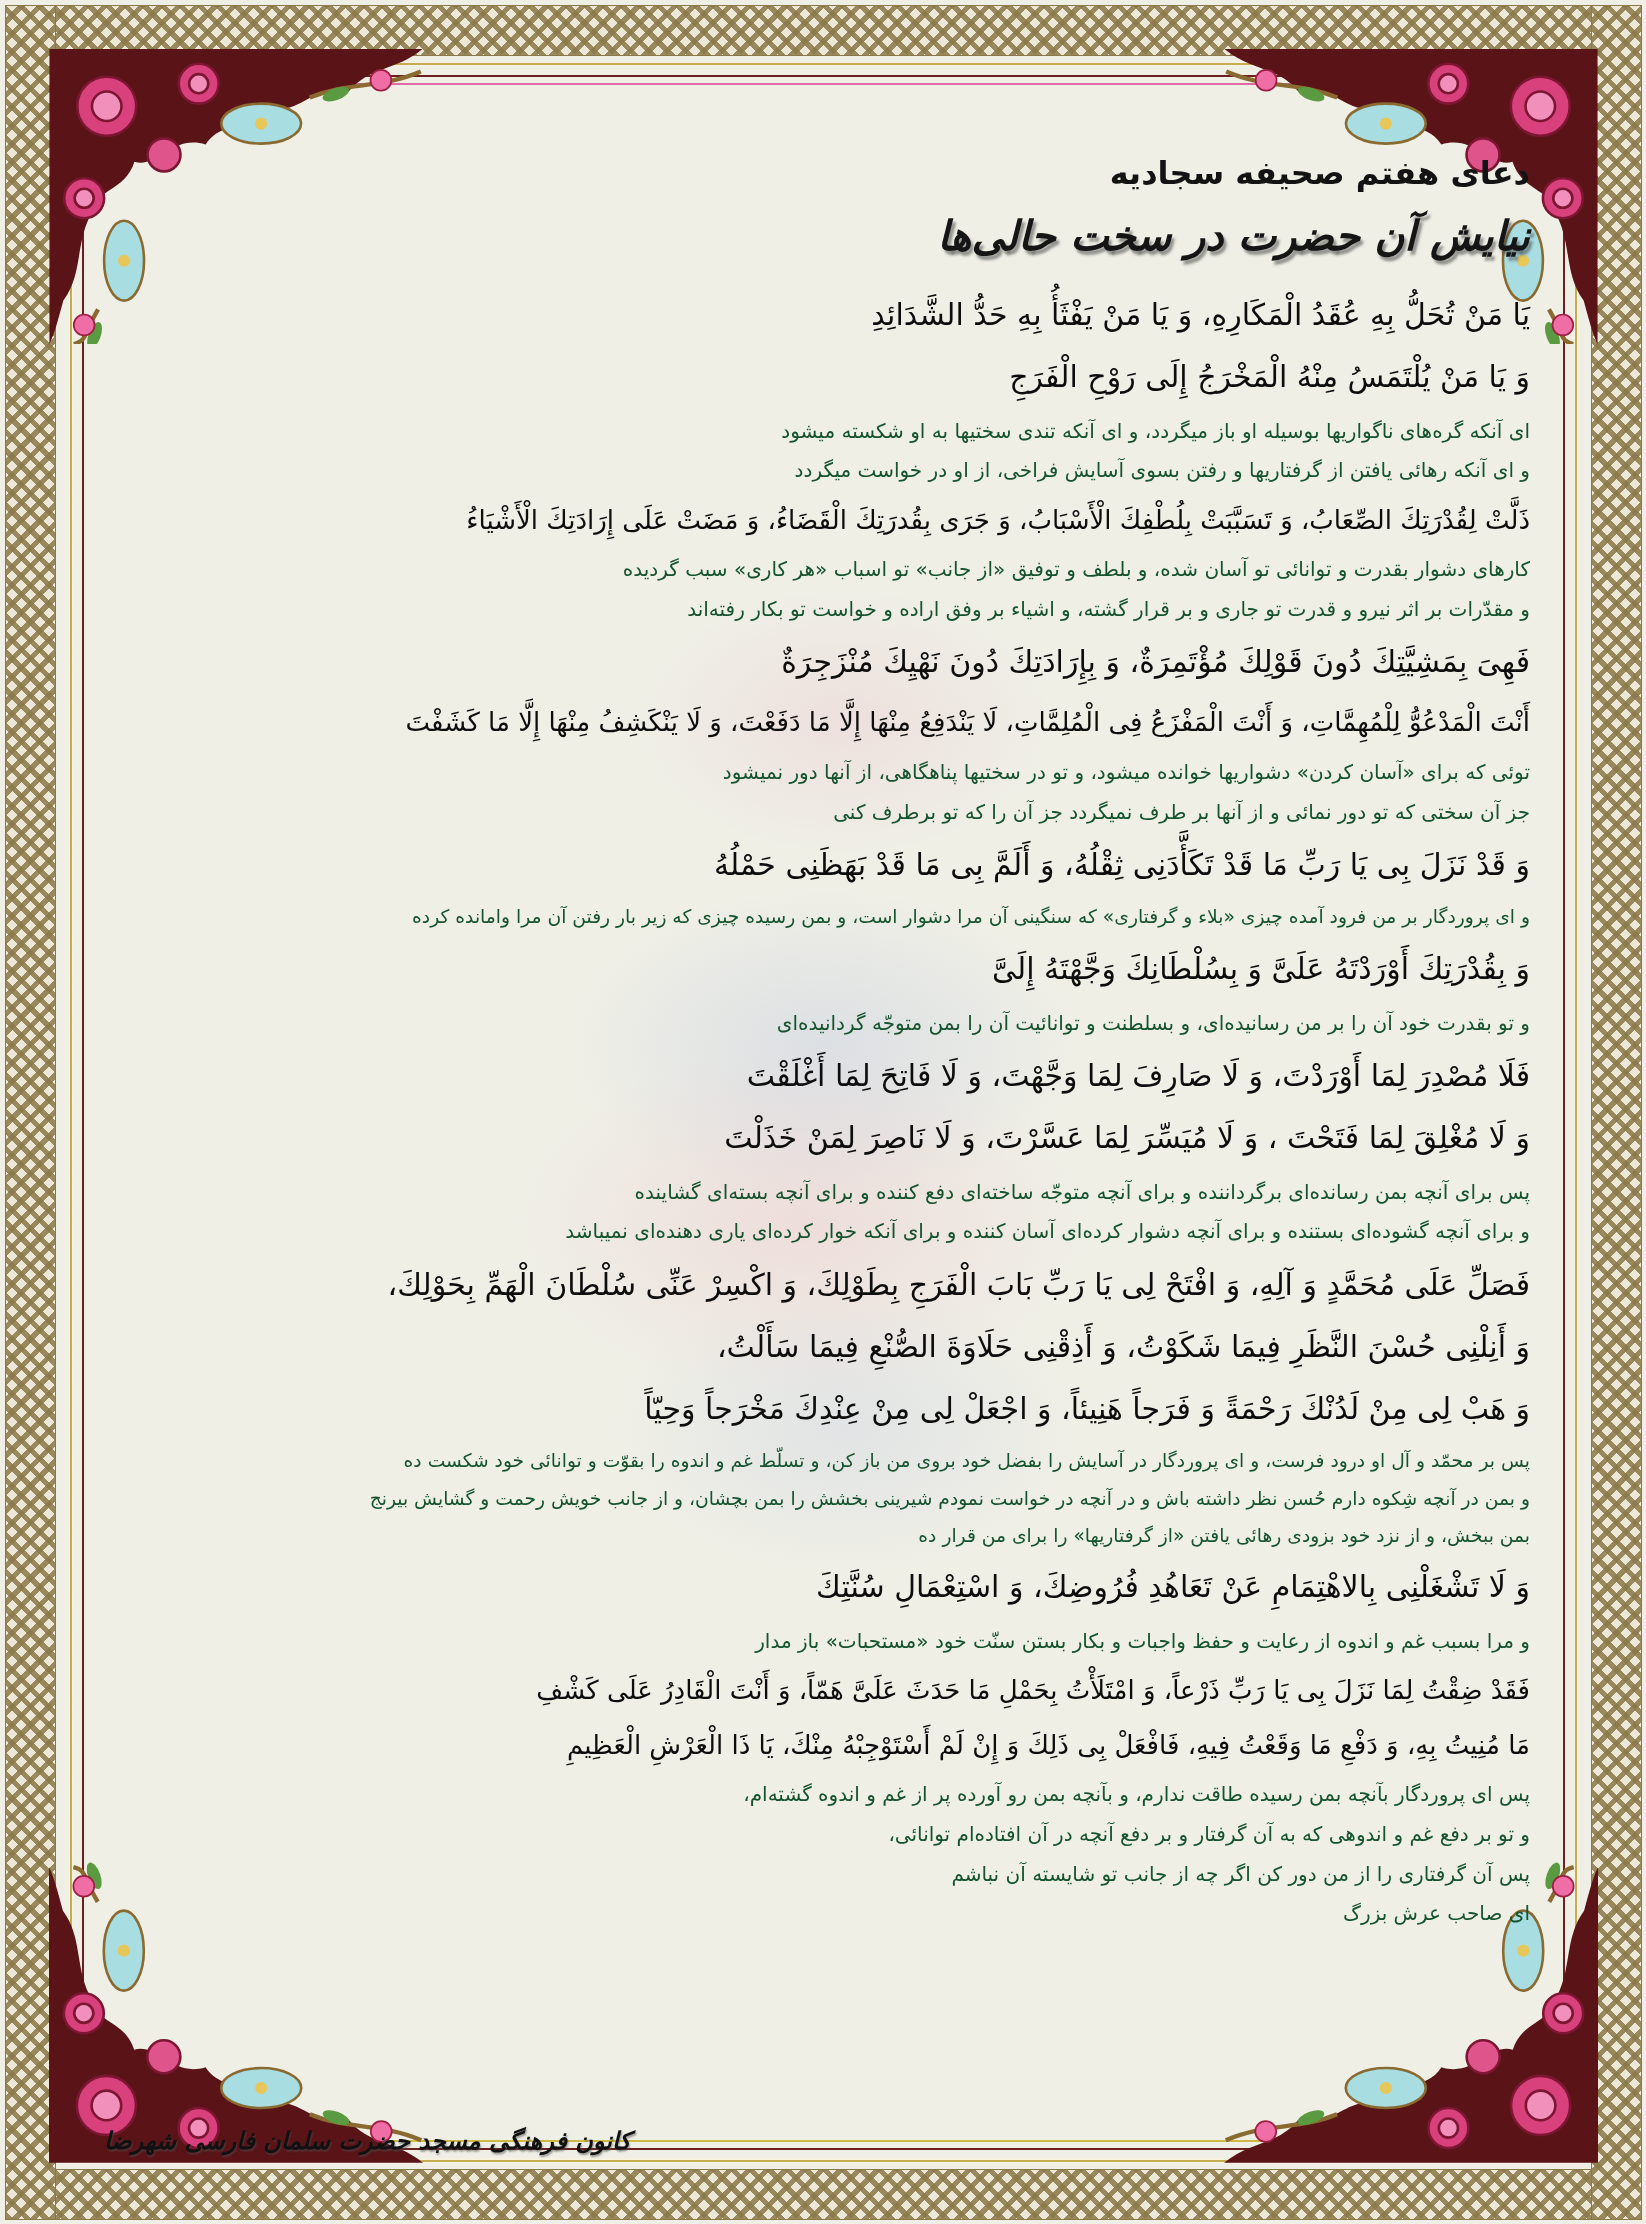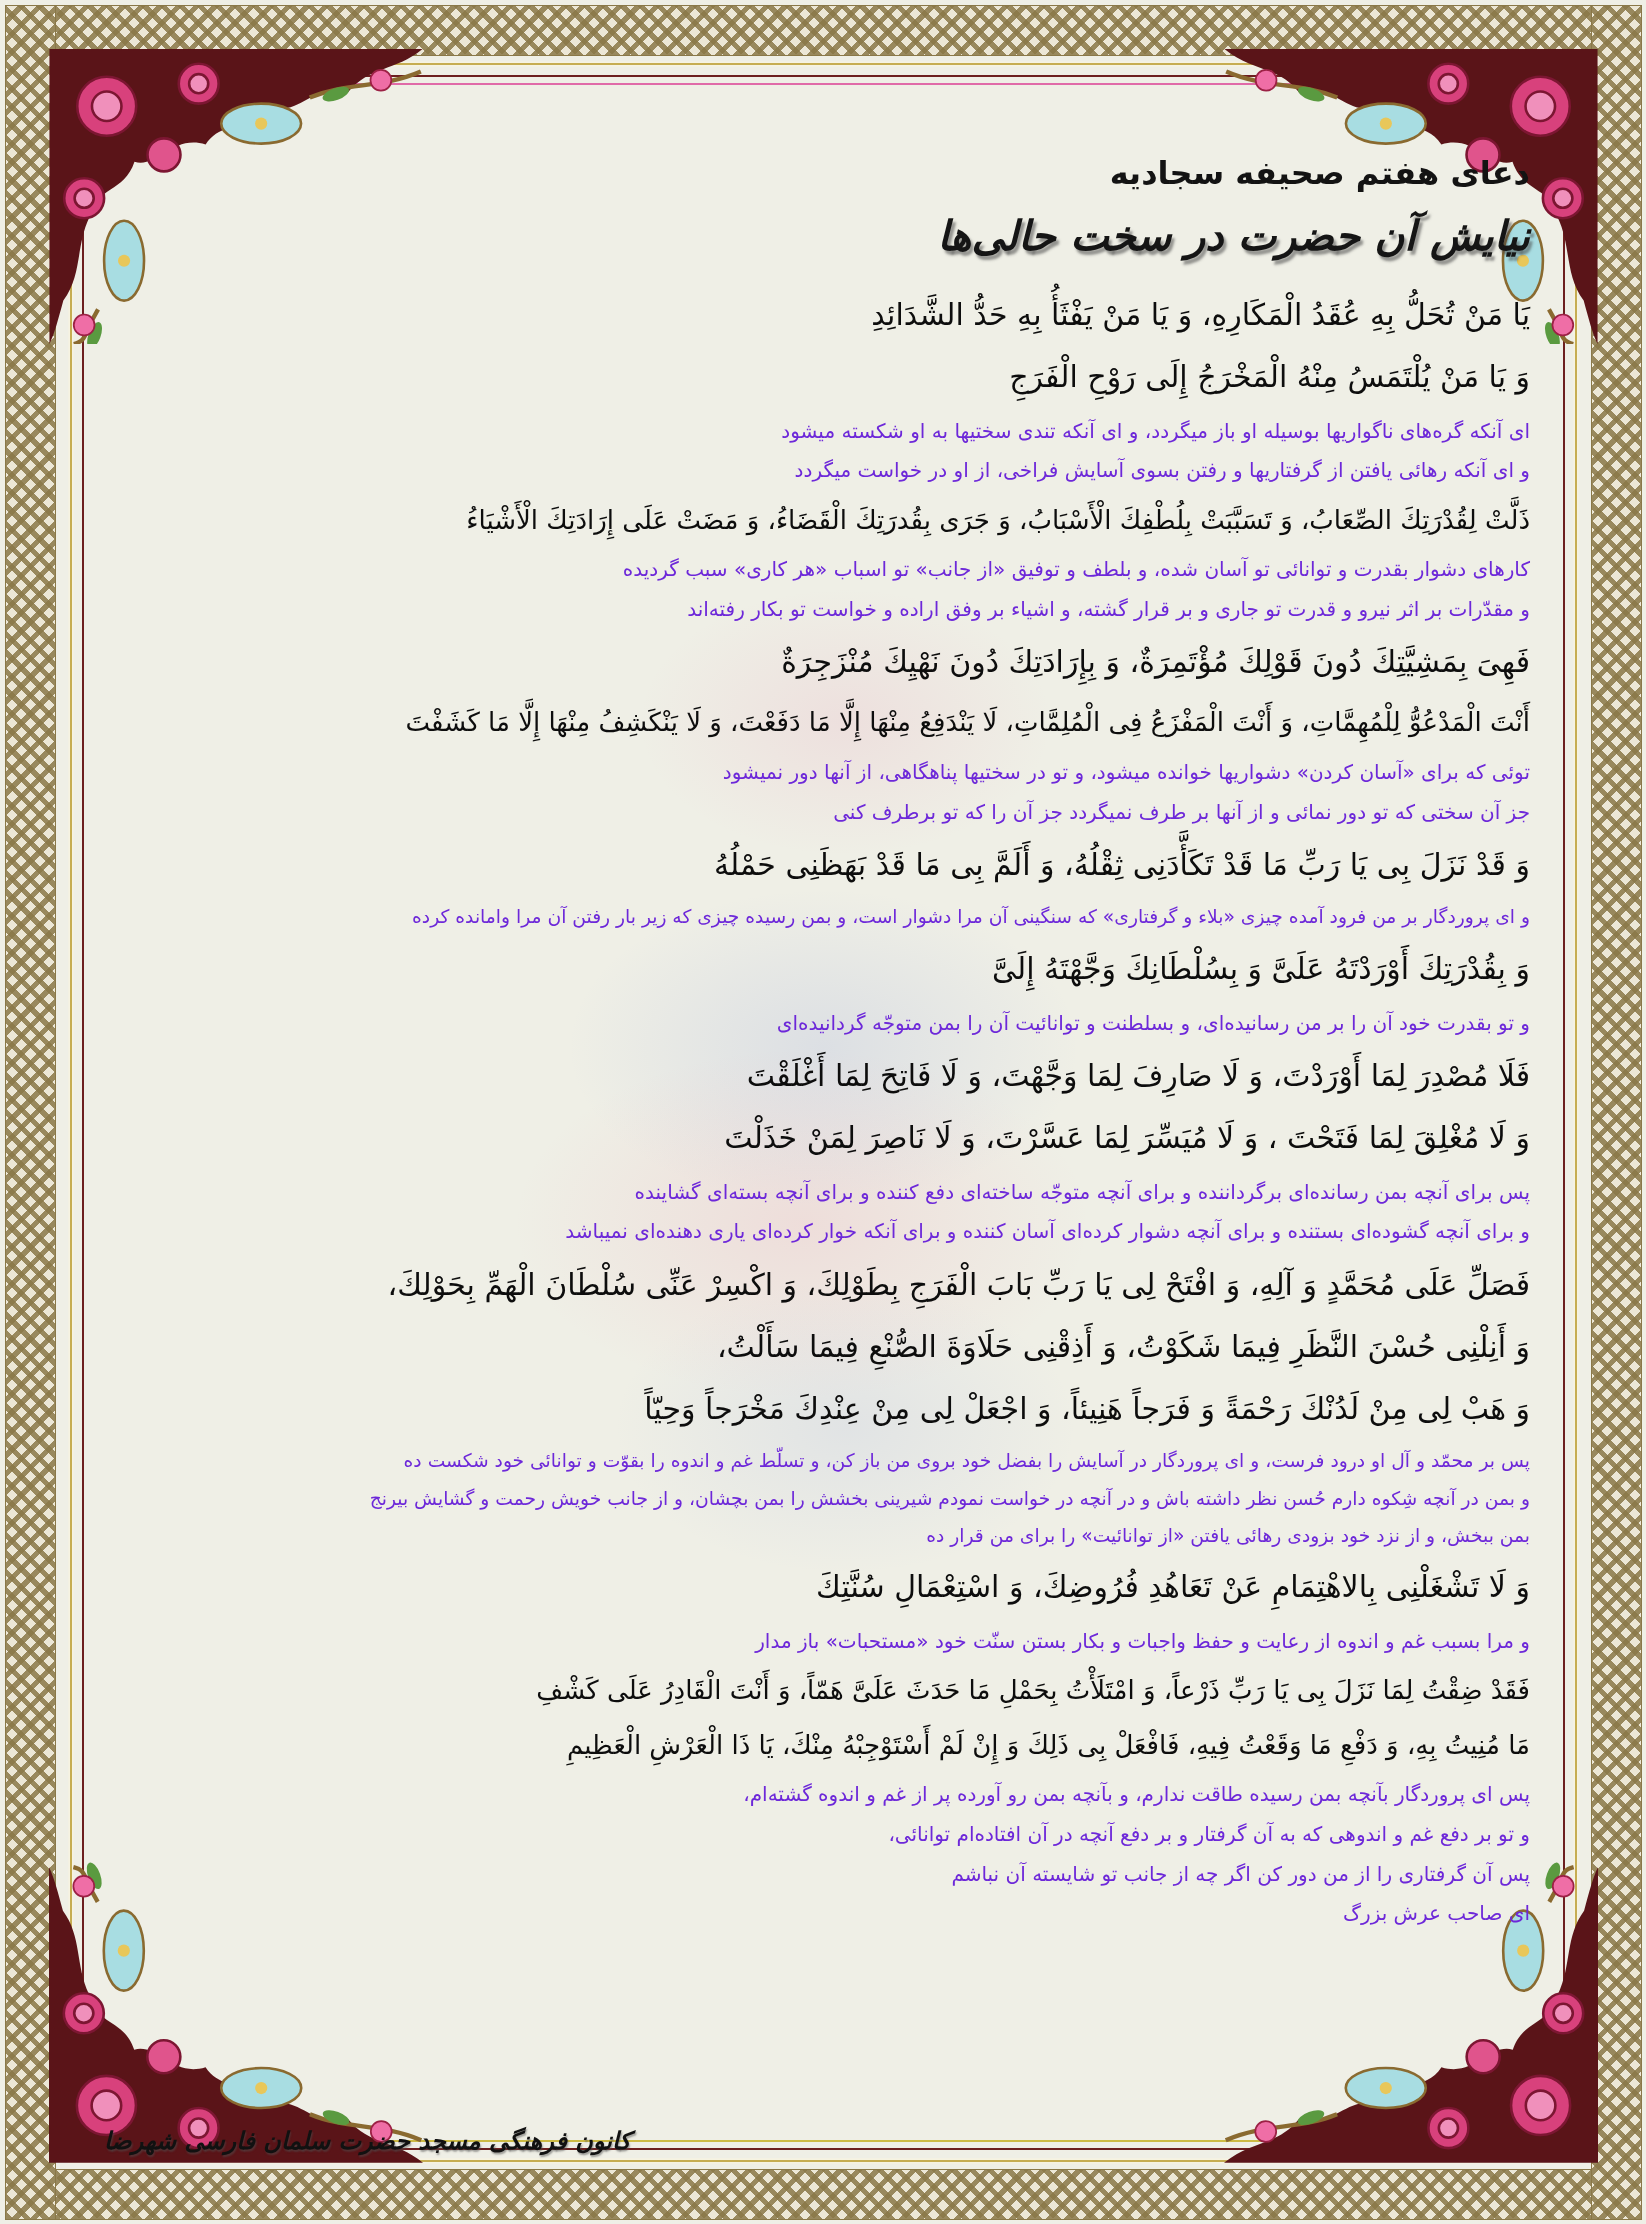--- a/index.html
+++ b/index.html
@@ -37,21 +37,21 @@
   .corner.bl{bottom:49px;left:49px;transform:scaleY(-1);height:322px;}
   .corner.br{bottom:49px;right:49px;transform:scale(-1,-1);height:322px;}
   
   .content{position:absolute;top:130px;left:117px;right:117px;bottom:96px;direction:rtl;text-align:right;}
   .title{font-size:32px;font-weight:bold;color:#131313;margin:24px 0 12px;}
   .subtitle{font-size:41px;font-weight:bold;font-style:italic;color:#151515;
     text-shadow:2.6px 3.5px 2.6px rgba(70,70,70,.55);margin:20px 0 26px;}
   .block{margin:5.2px 0;}
   .ar p{font-size:30px;font-weight:normal;color:#0d0d0d;line-height:1.95;margin:3.5px 0;white-space:nowrap;}
   .ar.wide p{font-size:26px;}
-  .fa p{font-size:20px;color:#6d28d9;line-height:1.9;margin:1.7px 0;white-space:nowrap;}
+  .fa p{font-size:20px;color:#14532d;line-height:1.9;margin:1.7px 0;white-space:nowrap;}
   .fa.wide p{font-size:18.7px;}
   .footer-credit{position:absolute;bottom:70px;left:104px;right:487px;text-align:left;
     font-size:24px;font-weight:bold;font-style:italic;color:#111;
     text-shadow:0.9px 1.7px 1.7px rgba(80,80,80,.5);}
 </style>
 </head>
 <body>
 
 <div class="band top"></div>
 <div class="band bottom"></div>
@@ -227,21 +227,21 @@
   </div>
 
   <div class="block ar">
     <p>فَصَلِّ عَلَى مُحَمَّدٍ وَ آلِهِ، وَ افْتَحْ لِی یَا رَبِّ بَابَ الْفَرَجِ بِطَوْلِكَ، وَ اكْسِرْ عَنِّی سُلْطَانَ الْهَمِّ بِحَوْلِكَ،</p>
     <p>وَ أَنِلْنِی حُسْنَ النَّظَرِ فِیمَا شَكَوْتُ، وَ أَذِقْنِی حَلَاوَةَ الصُّنْعِ فِیمَا سَأَلْتُ،</p>
     <p>وَ هَبْ لِی مِنْ لَدُنْكَ رَحْمَةً وَ فَرَجاً هَنِیئاً، وَ اجْعَلْ لِی مِنْ عِنْدِكَ مَخْرَجاً وَحِیّاً</p>
   </div>
   <div class="block fa wide">
     <p>پس بر محمّد و آل او درود فرست، و ای پروردگار در آسایش را بفضل خود بروی من باز کن، و تسلّط غم و اندوه را بقوّت و توانائی خود شکست ده</p>
     <p>و بمن در آنچه شِکوه دارم حُسن نظر داشته باش و در آنچه در خواست نمودم شیرینی بخشش را بمن بچشان، و از جانب خویش رحمت و گشایش بیرنج</p>
-    <p>بمن ببخش، و از نزد خود بزودی رهائی یافتن «از توانائیت» را برای من قرار ده</p>
+    <p>بمن ببخش، و از نزد خود بزودی رهائی یافتن «از گرفتاریها» را برای من قرار ده</p>
   </div>
 
   <div class="block ar">
     <p>وَ لَا تَشْغَلْنِی بِالاهْتِمَامِ عَنْ تَعَاهُدِ فُرُوضِكَ، وَ اسْتِعْمَالِ سُنَّتِكَ</p>
   </div>
   <div class="block fa">
     <p>و مرا بسبب غم و اندوه از رعایت و حفظ واجبات و بکار بستن سنّت خود «مستحبات» باز مدار</p>
   </div>
 
   <div class="block ar wide">

